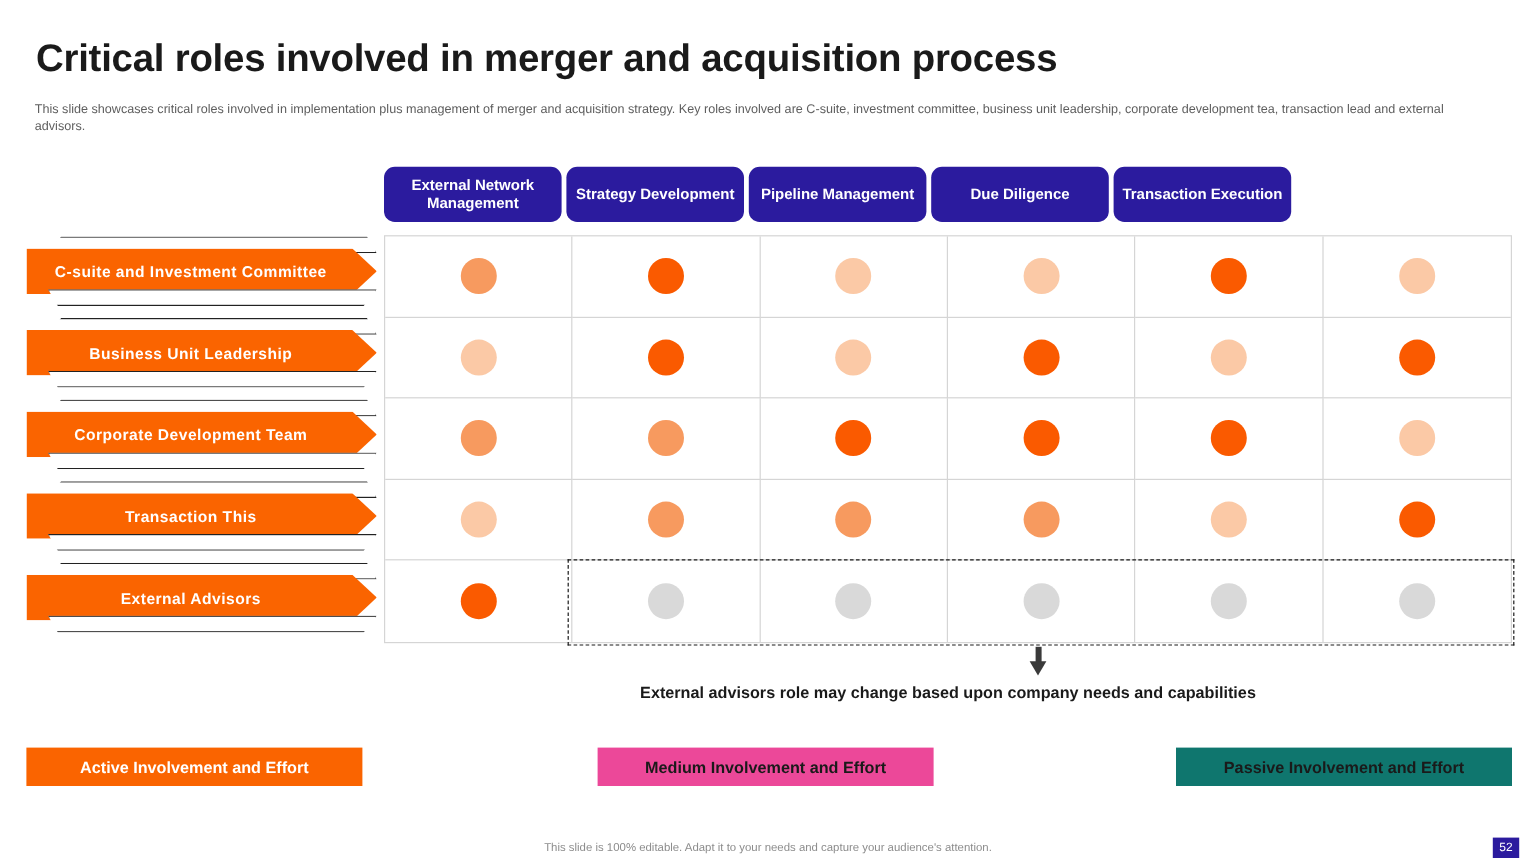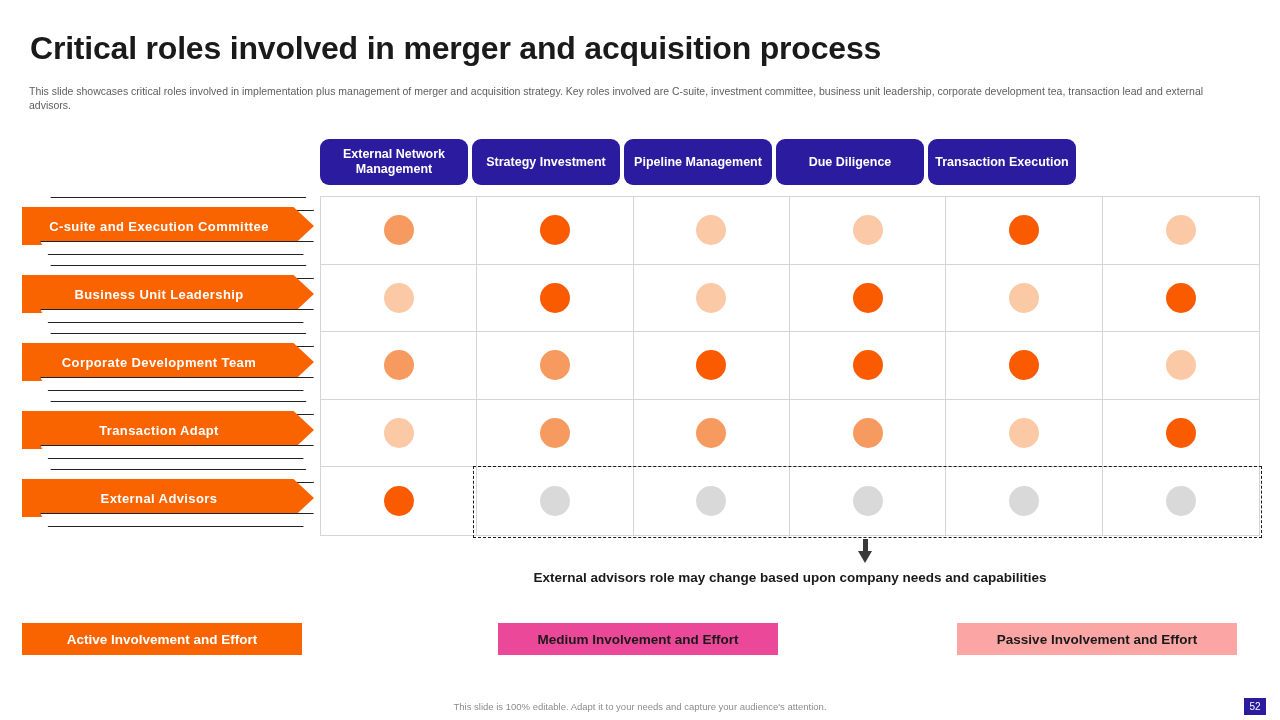--- a/index.html
+++ b/index.html
@@ -164,21 +164,21 @@
     position: absolute;
     top: 623px; height: 32px;
     display: flex;
     align-items: center;
     justify-content: center;
     font-size: 13.5px;
     font-weight: bold;
   }
   .legend-active  { left: 22px;  width: 280px; background: #FA6400; color: #ffffff; }
   .legend-medium  { left: 498px; width: 280px; background: #ec4899; color: #1a1a1a; }
-  .legend-passive { left: 957px; width: 280px; background: #fca5a5; color: #1a1a1a; }
+  .legend-passive { left: 980px; width: 280px; background: #0f766e; color: #1a1a1a; }
 
   
   .footer-note {
     position: absolute;
     left: 0; top: 701px;
     width: 1280px;
     text-align: center;
     font-size: 9.5px;
     color: #8c8c8c;
   }
@@ -197,32 +197,32 @@
 </head>
 <body>
 
 <div id="slide">
 
   <div class="title">Critical roles involved in merger and acquisition process</div>
   <div class="subtitle">This slide showcases critical roles involved in implementation plus management of merger and acquisition strategy. Key roles involved are C-suite, investment committee, business unit leadership, corporate development tea, transaction lead and external advisors.</div>
 
   <div class="col-headers">
     <div class="col-head">External Network Management</div>
-    <div class="col-head">Strategy Investment</div>
+    <div class="col-head">Strategy Development</div>
     <div class="col-head">Pipeline Management</div>
     <div class="col-head">Due Diligence</div>
     <div class="col-head">Transaction Execution</div>
   </div>
 
   <div class="row-labels">
 
     <div class="row-label-wrap" style="top:0px;">
       <div class="ghost-arrow ghost-top"></div>
       <div class="arrow">
-        <span>C-suite and Execution Committee</span>
+        <span>C-suite and Investment Committee</span>
       </div>
       <div class="ghost-arrow ghost-bottom"></div>
     </div>
 
     <div class="row-label-wrap" style="top:68px;padding-left:12px;">
       <div class="ghost-arrow ghost-top"></div>
       <div class="arrow">
         <span>Business Unit Leadership</span>
       </div>
       <div class="ghost-arrow ghost-bottom"></div>
@@ -232,21 +232,21 @@
       <div class="ghost-arrow ghost-top"></div>
       <div class="arrow">
         <span>Corporate Development Team</span>
       </div>
       <div class="ghost-arrow ghost-bottom"></div>
     </div>
 
     <div class="row-label-wrap" style="top:204px;">
       <div class="ghost-arrow ghost-top"></div>
       <div class="arrow">
-        <span>Transaction Adapt</span>
+        <span>Transaction This</span>
       </div>
       <div class="ghost-arrow ghost-bottom"></div>
     </div>
 
     <div class="row-label-wrap" style="top:272px;">
       <div class="ghost-arrow ghost-top"></div>
       <div class="arrow">
         <span>External Advisors</span>
       </div>
       <div class="ghost-arrow ghost-bottom"></div>

